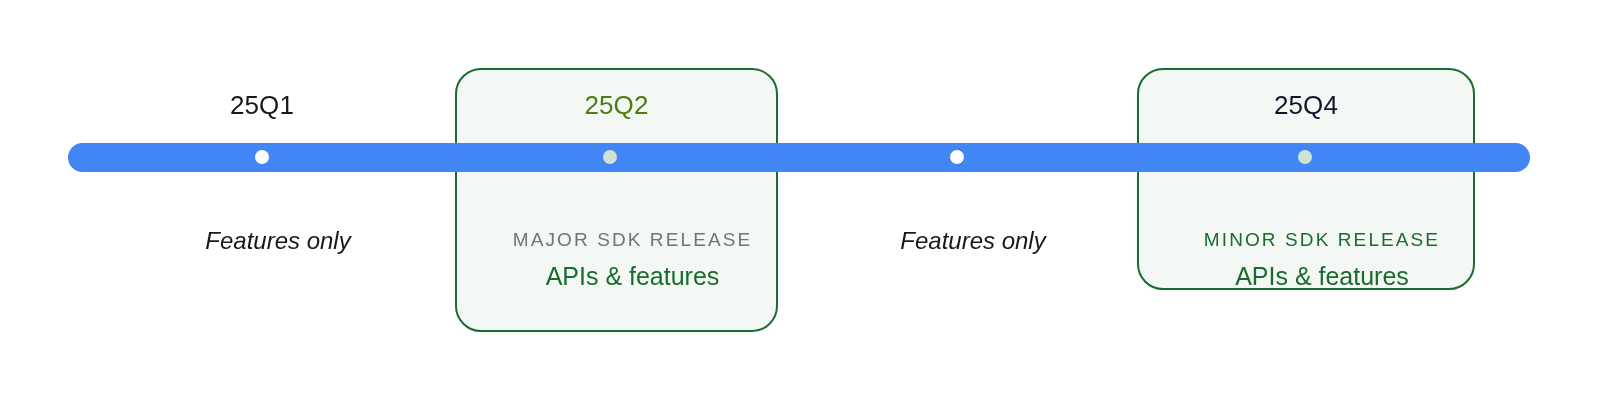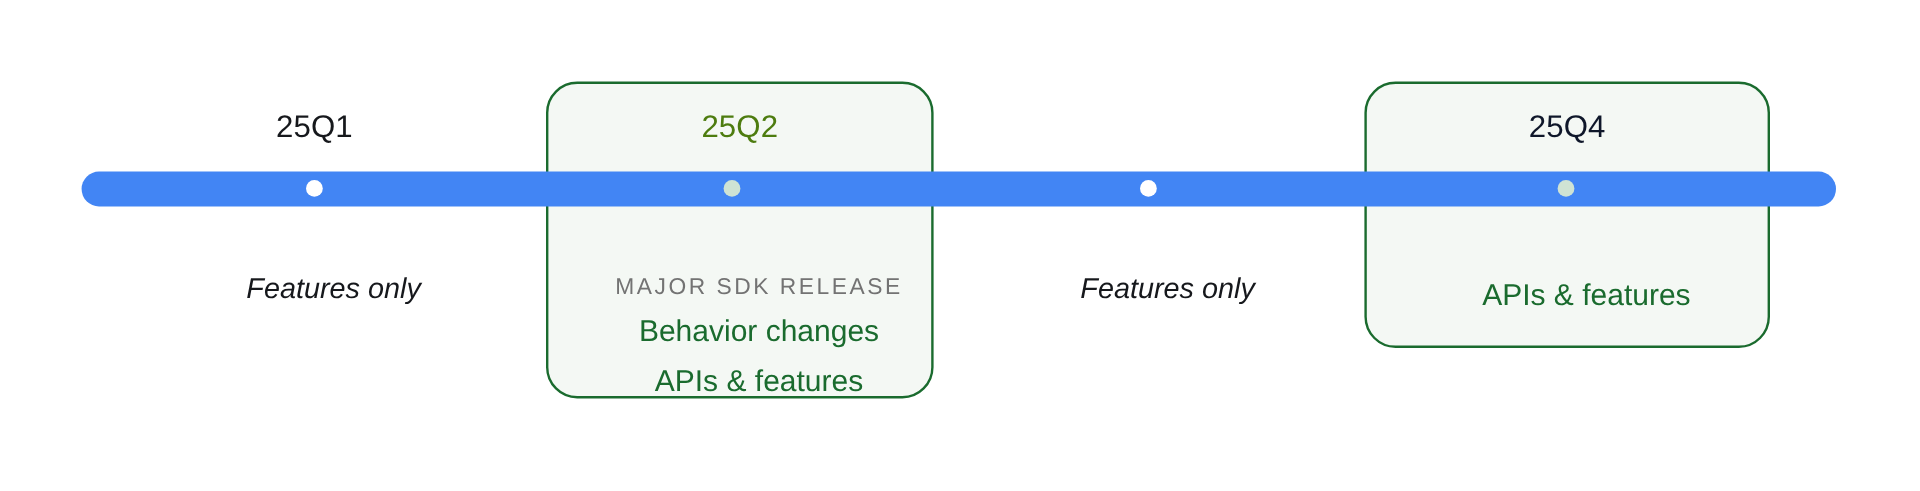--- a/index.html
+++ b/index.html
@@ -123,32 +123,32 @@
       <div class="quarter" style="left: 132px; width: 260px;">
         <div class="q-label" style="color: rgb(22, 24, 28);">25Q1</div>
         <div class="q-notes">
           <div class="note-plain" style="color: rgb(22, 24, 28);">Features only</div>
         </div>
       </div>
       <div class="quarter" style="left: 455px; width: 323px;">
         <div class="q-label" style="color: #4d7c0f;">25Q2</div>
         <div class="q-notes">
           <div class="note-head" style="color: #737373;">MAJOR SDK RELEASE</div>
-          <div class="note-line" style="color: rgb(26, 107, 46);">Behavior changes</div>
           <div class="note-line" style="color: rgb(26, 107, 46);">APIs &amp; features</div>
         </div>
       </div>
       <div class="quarter" style="left: 827px; width: 260px;">
         <div class="q-notes">
           <div class="note-plain" style="color: rgb(22, 24, 28);">Features only</div>
         </div>
       </div>
       <div class="quarter" style="left: 1137px; width: 338px;">
         <div class="q-label" style="color: #0f172a;">25Q4</div>
         <div class="q-notes">
+          <div class="note-head" style="color: rgb(26, 107, 46);">MINOR SDK RELEASE</div>
           <div class="note-line" style="color: rgb(26, 107, 46);">APIs &amp; features</div>
         </div>
       </div>
     </div>
 
   <div id="dots-layer">
       <div class="dot white" style="left: 262px; background: rgb(255, 255, 255);"></div>
       <div class="dot green" style="left: 610px; background: rgb(207, 227, 212);"></div>
       <div class="dot white" style="left: 957px; background: rgb(255, 255, 255);"></div>
       <div class="dot green" style="left: 1305px; background: rgb(207, 227, 212);"></div>

